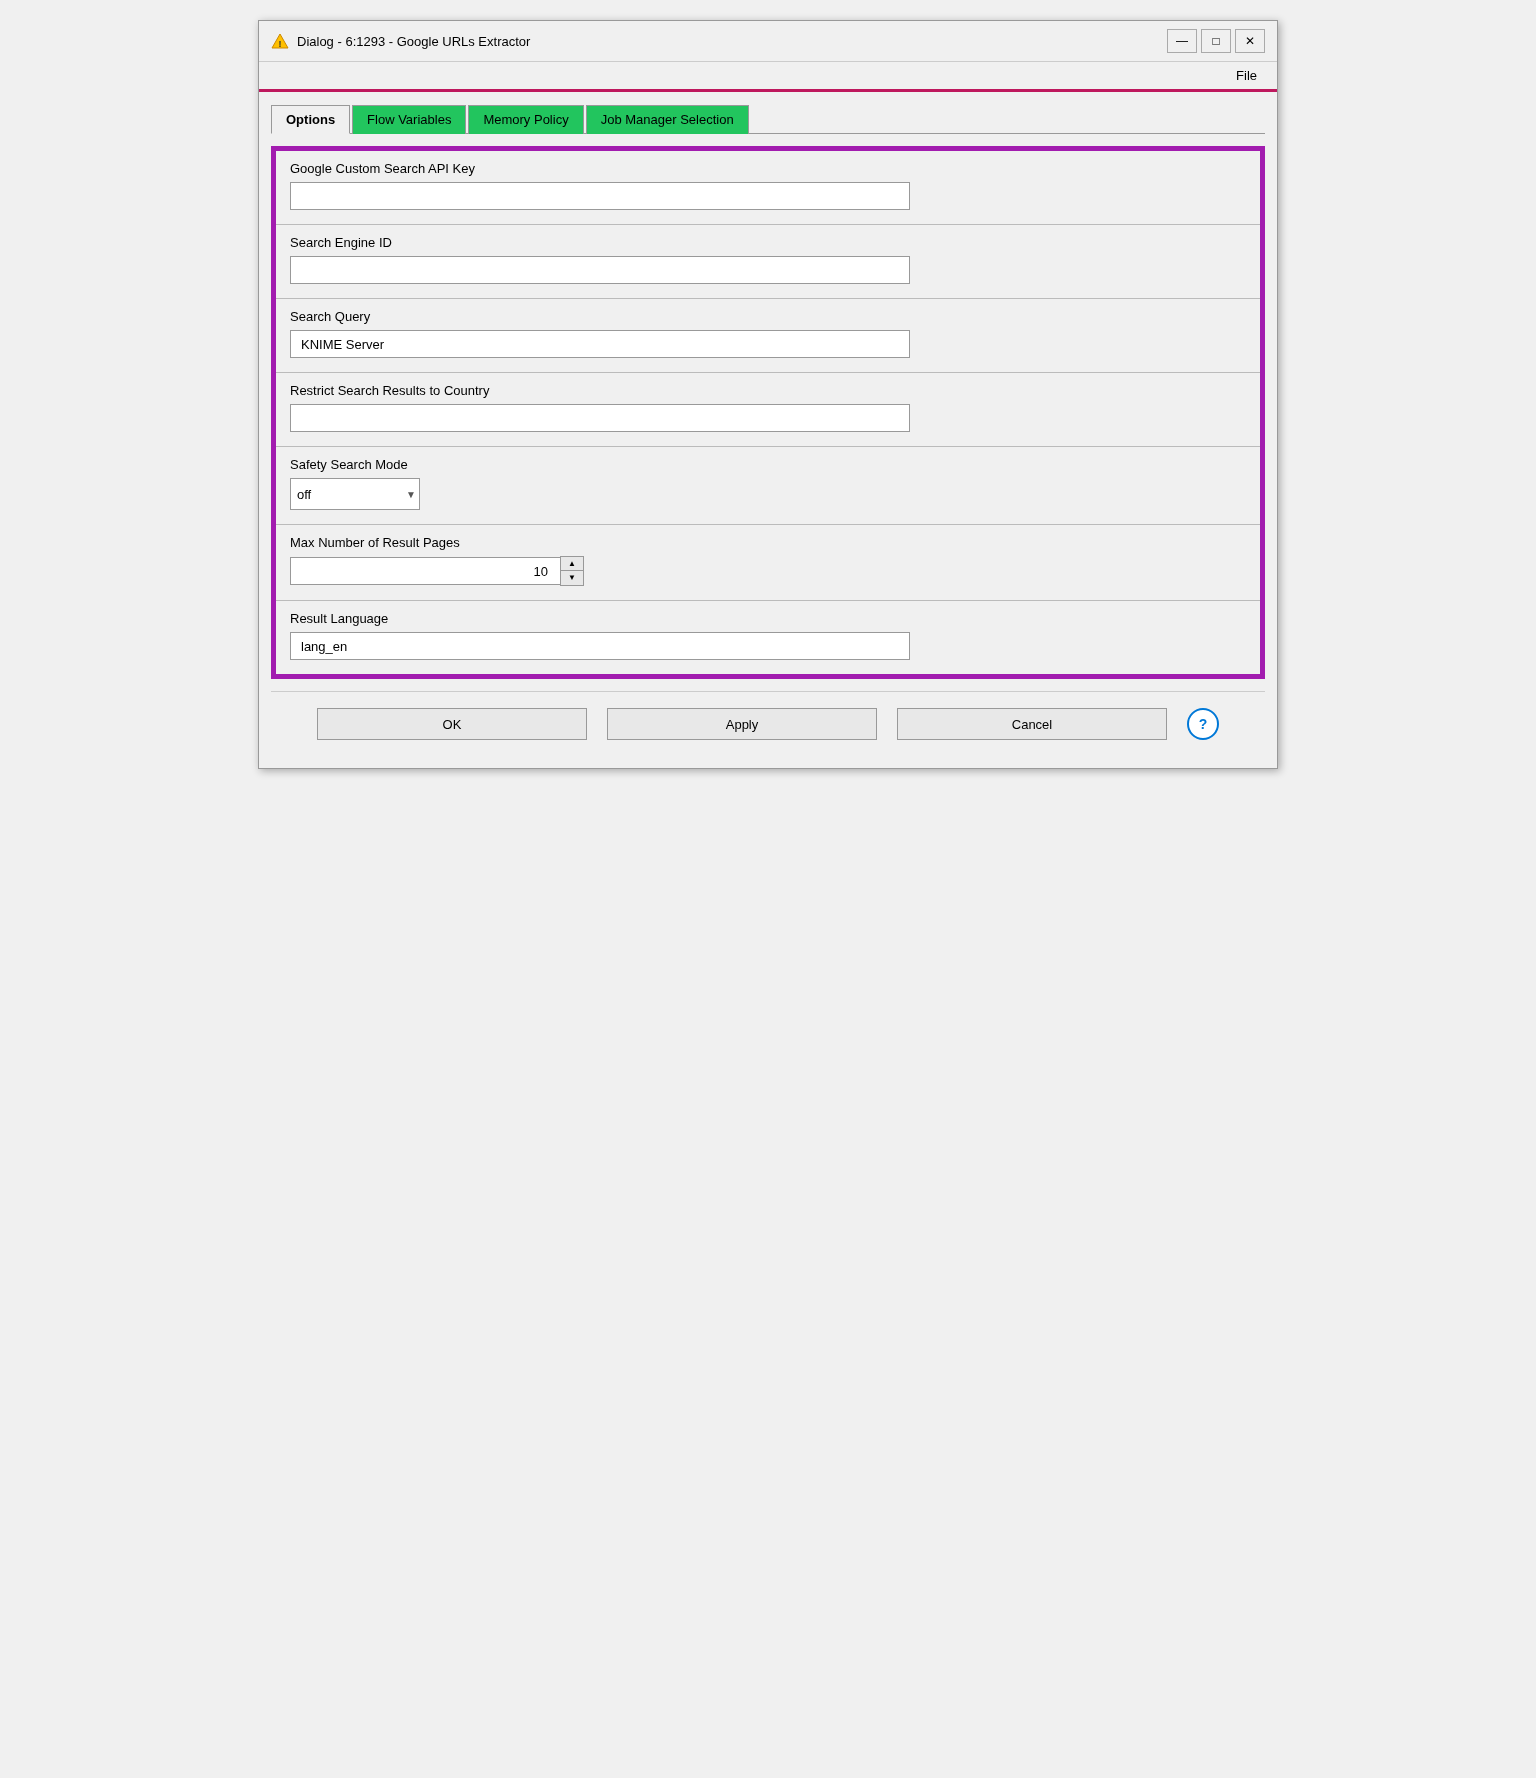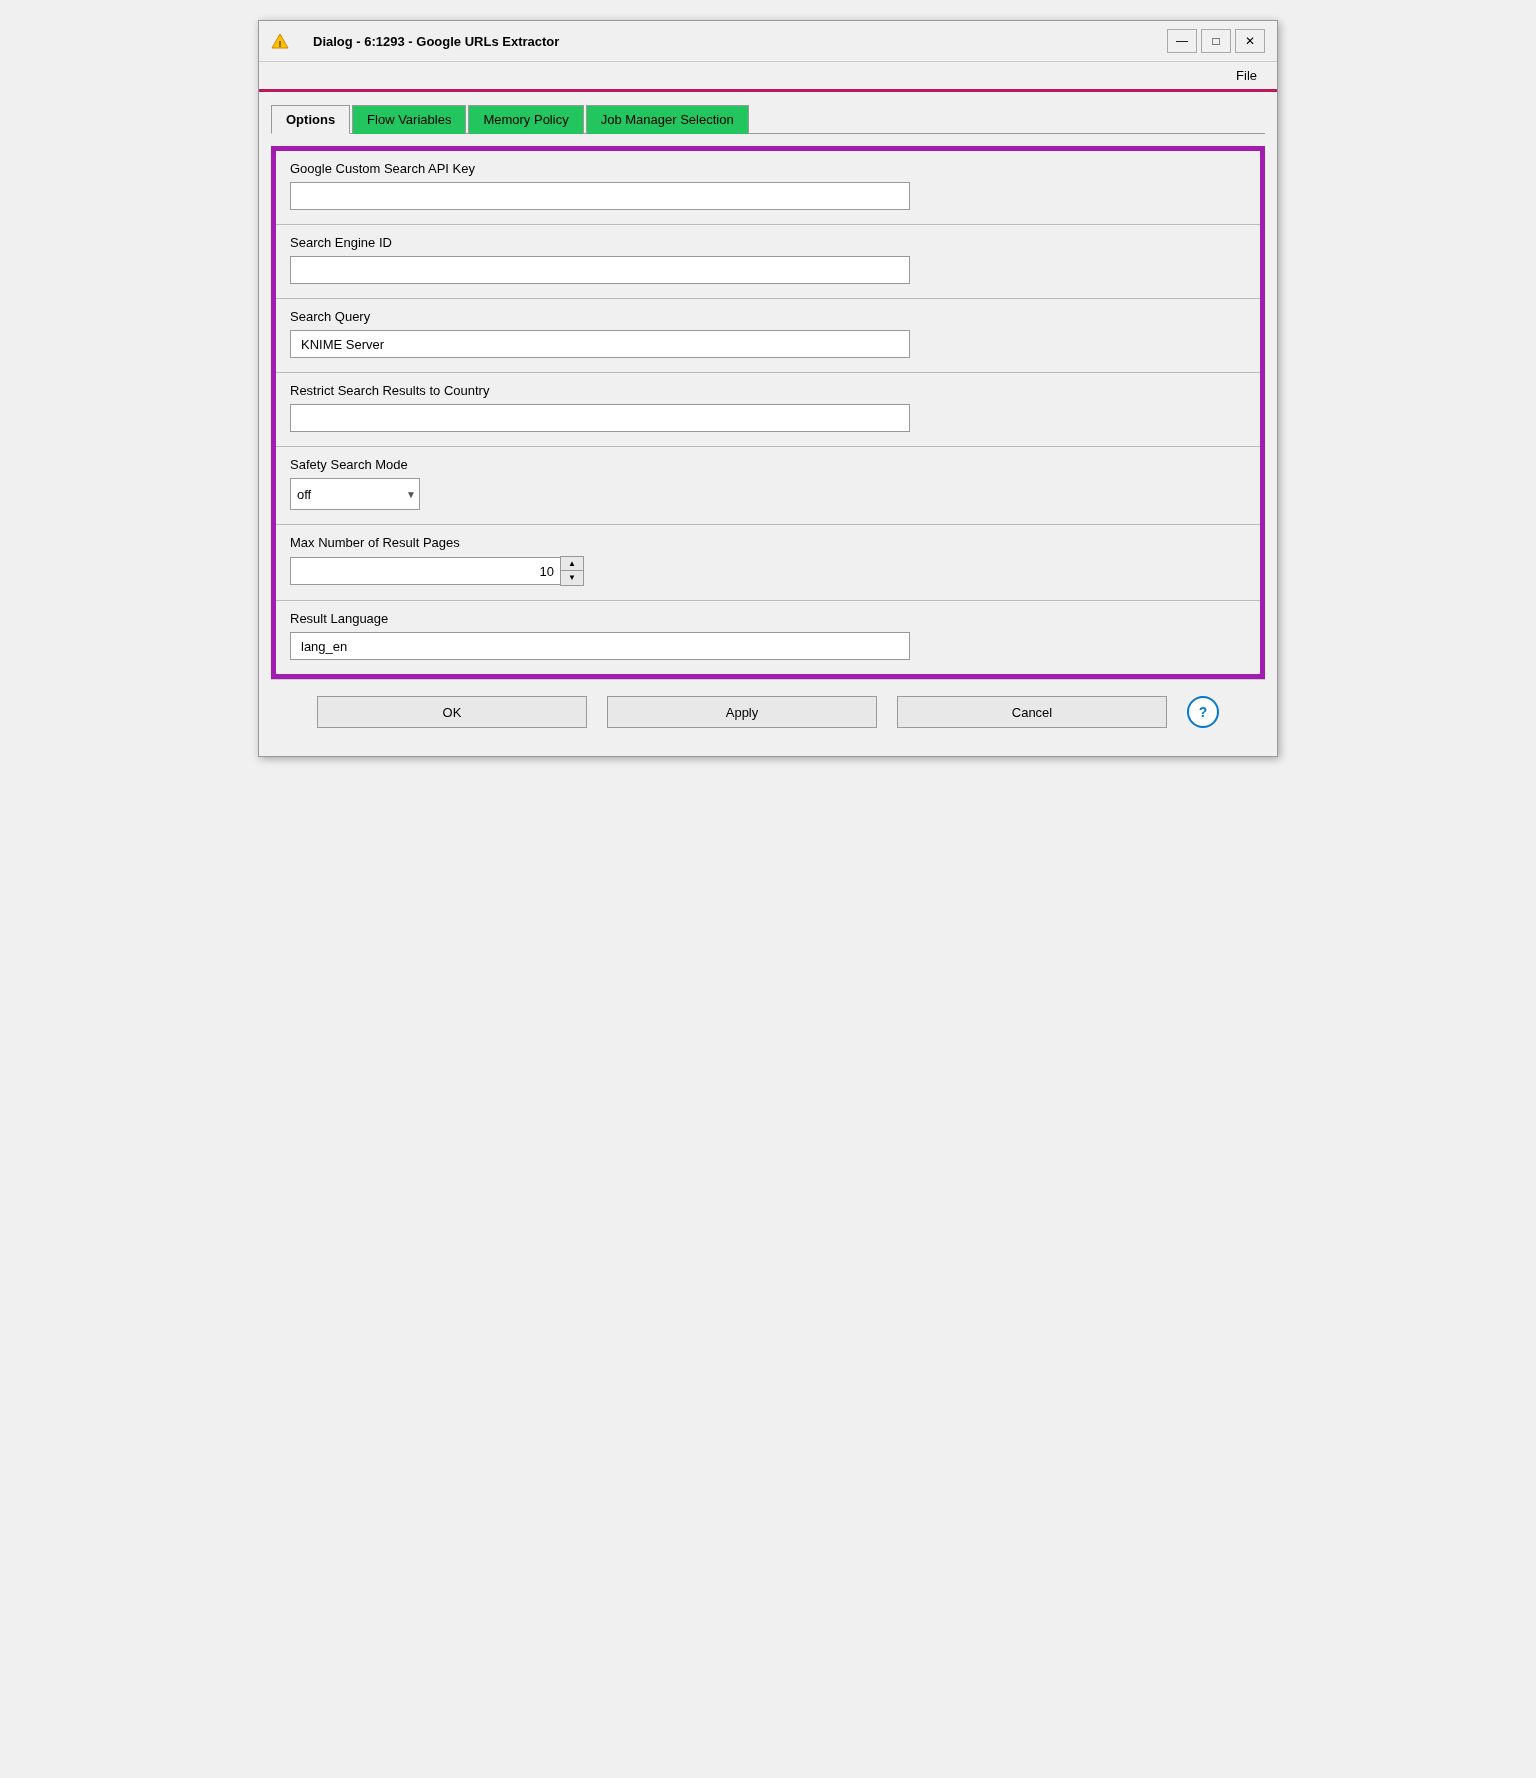--- a/index.html
+++ b/index.html
@@ -30,22 +30,21 @@
       display: flex;
       align-items: center;
       gap: 8px;
     }
     .title-icon {
       width: 18px;
       height: 18px;
     }
     .title-text {
       font-size: 13px;
-      font-weight: bold;
-      margin-left: 16px;
+      font-weight: normal;
     }
     .title-buttons {
       display: flex;
       gap: 4px;
     }
     .title-btn {
       width: 30px;
       height: 24px;
       background: #f0f0f0;
       border: 1px solid #aaa;
@@ -144,21 +143,21 @@
     .spinner-wrapper {
       display: flex;
       align-items: center;
     }
     .spinner-input {
       width: 270px;
       height: 28px;
       border: 1px solid #999;
       border-right: none;
       background: white;
-      padding: 3px 6px;
+      padding: 3px 12px;
       font-size: 13px;
       text-align: right;
       outline: none;
     }
     .spinner-buttons {
       display: flex;
       flex-direction: column;
       border: 1px solid #999;
       background: #e8e8e8;
     }
@@ -175,20 +174,21 @@
       line-height: 1;
     }
     .spinner-btn:first-child { border-bottom: 1px solid #999; }
     .bottom-bar {
       display: flex;
       justify-content: center;
       align-items: center;
       padding: 16px 12px;
       gap: 20px;
       border-top: 1px solid #ccc;
+      margin-top: 12px;
     }
     .action-btn {
       width: 270px;
       height: 32px;
       border: 1px solid #999;
       background: #e8e8e8;
       cursor: pointer;
       font-size: 13px;
     }
     .help-btn {

